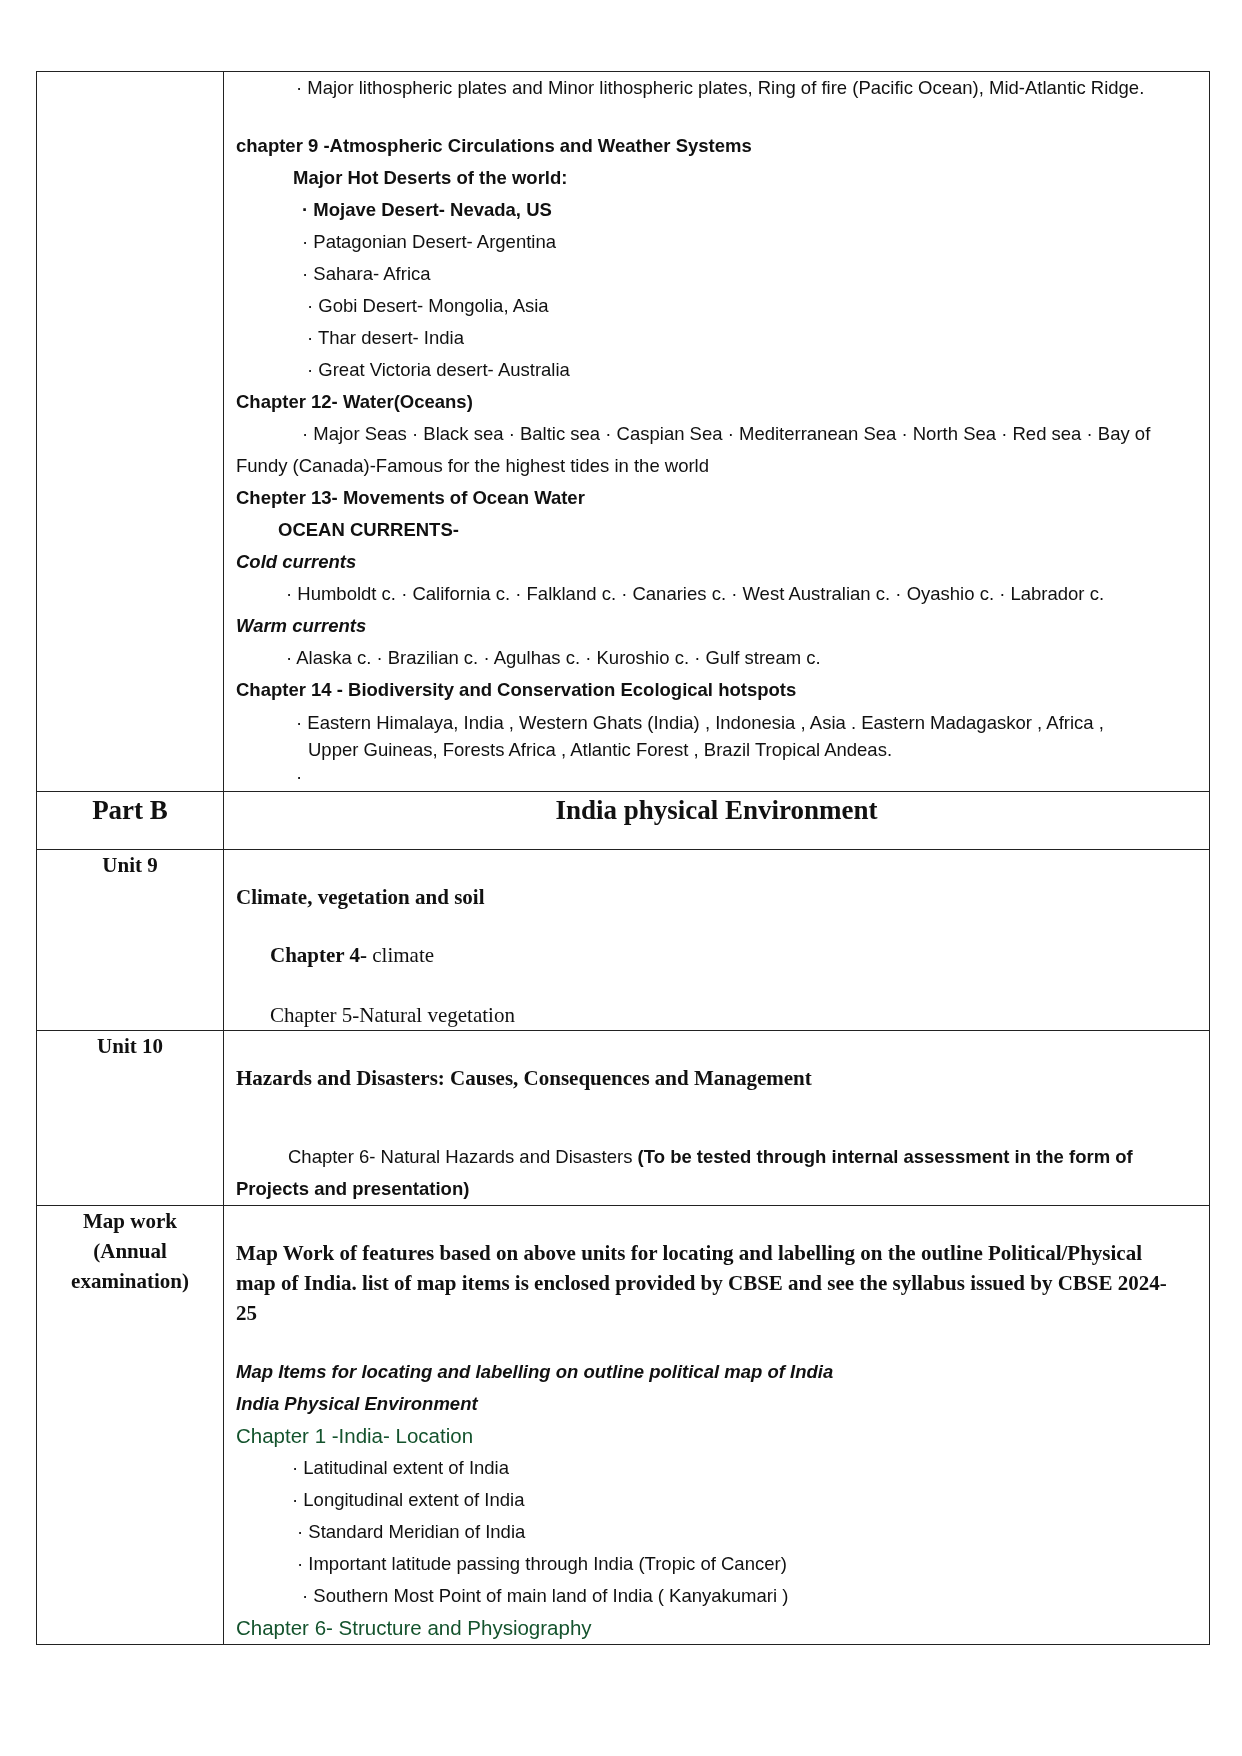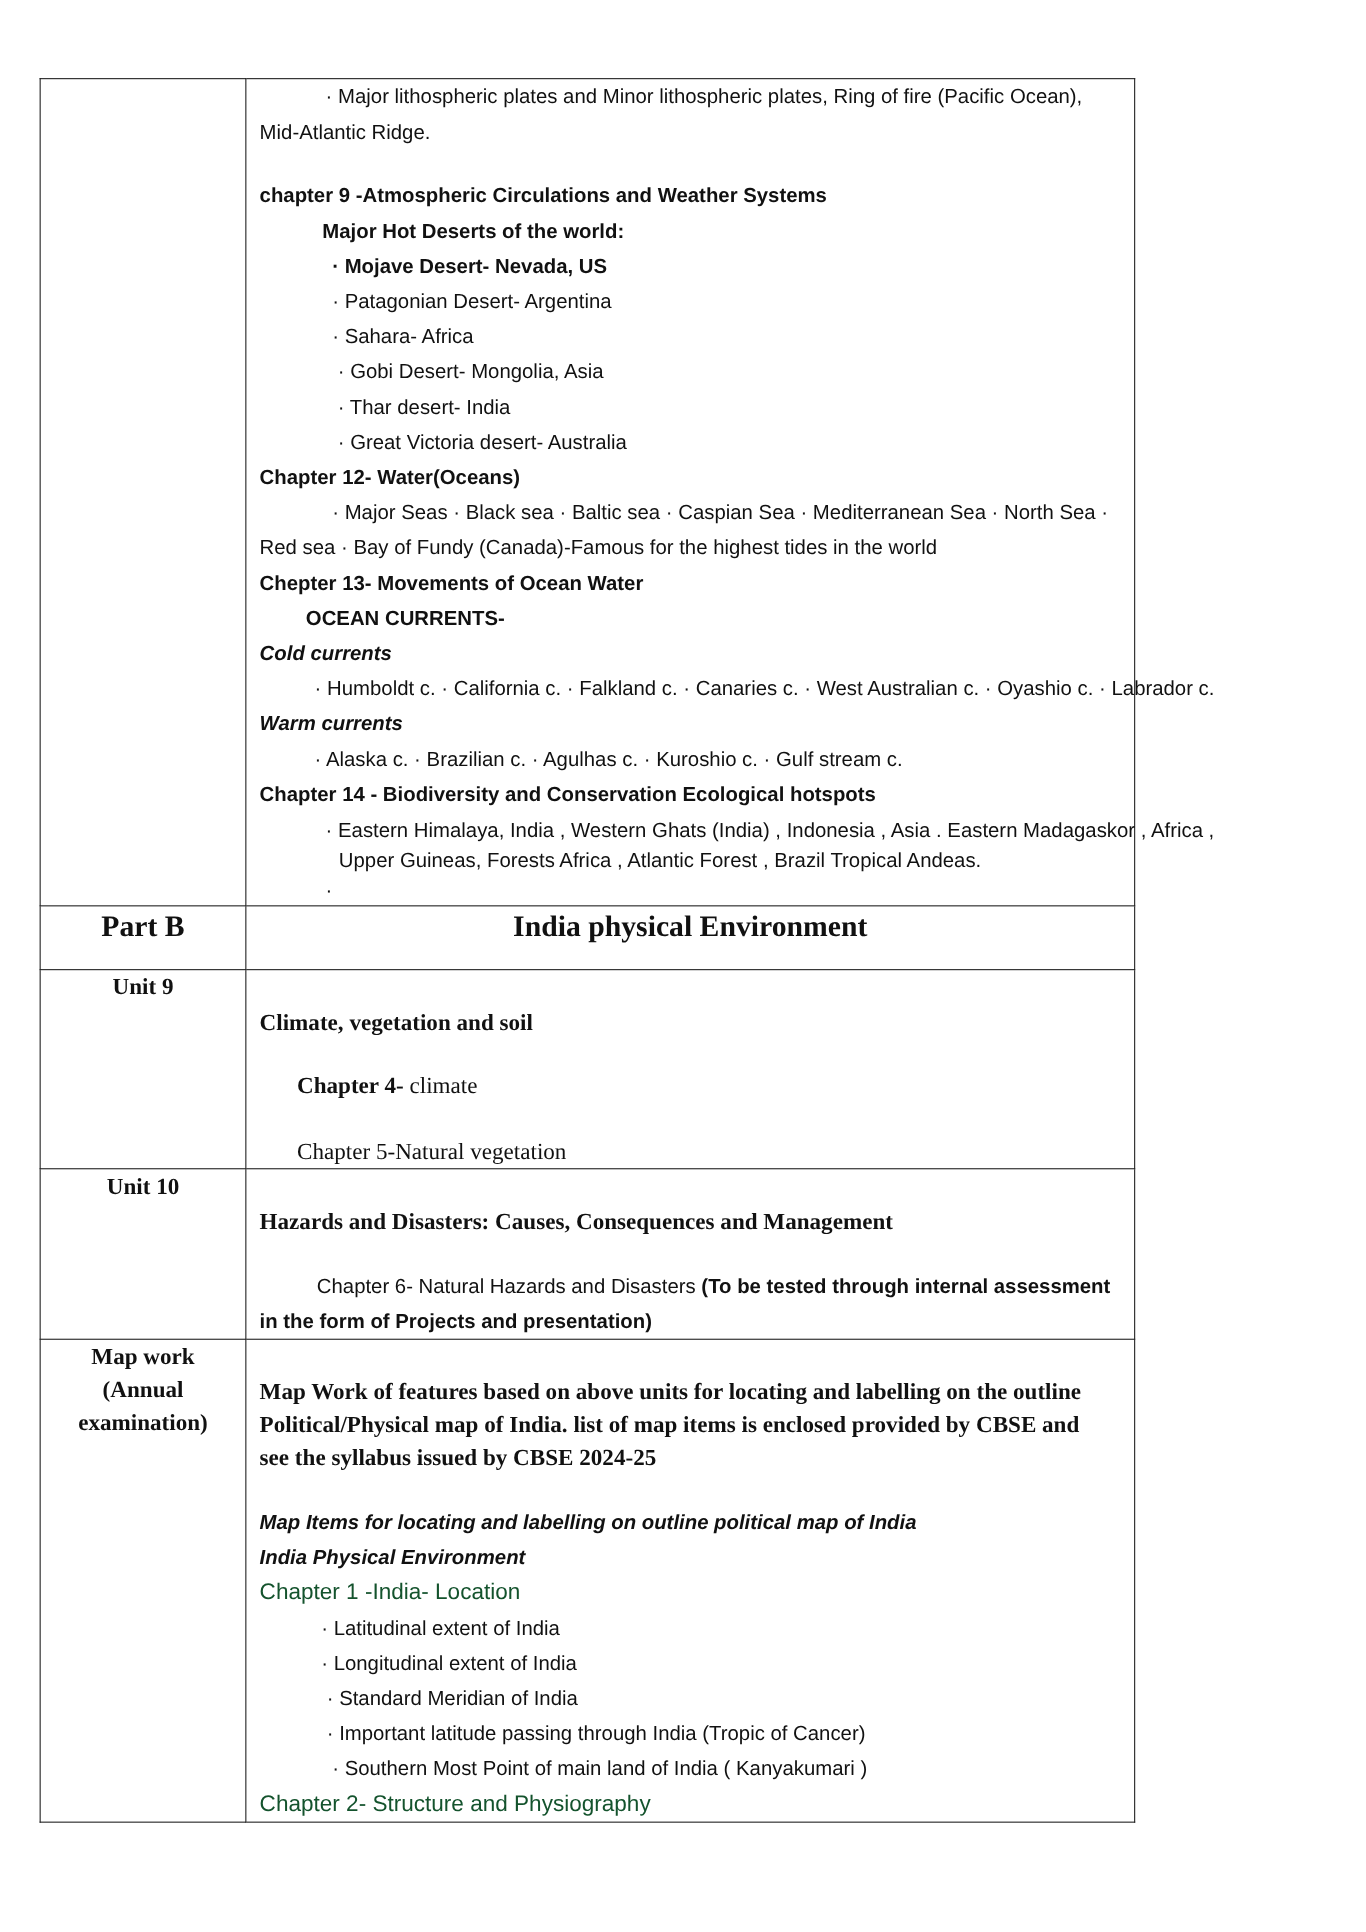--- a/index.html
+++ b/index.html
@@ -1,18 +1,18 @@
 <!DOCTYPE html>
 <html><head>
 <meta charset="utf-8">
 <style>
   html, body { margin: 0; padding: 0; background: #ffffff; }
   body { width: 1242px; height: 1756px; position: relative; overflow: hidden; color: #111; }
   table.syl {
-    position: absolute; left: 36px; top: 71px; width: 996px;
+    position: absolute; left: 36px; top: 71px; width: 1174px;
     border-collapse: collapse; table-layout: fixed; padding-left: 25px;
   }
   table.syl td { border: 1.3px solid #222; vertical-align: top; padding: 0; }
   td.c1 { width: 186px; }
   .txt { font-family: "Liberation Sans", sans-serif; font-size: 18.5px; line-height: 32px; }
   .b { font-weight: bold; }
   .i { font-style: italic; }
   .blue { color: #14532d; font-size: 20.5px; line-height: 32px; }
   .line { white-space: nowrap; }
   .col1-label { font-family: "Liberation Serif", serif; font-weight: bold; font-size: 21px; text-align: center; line-height: 30px; }
@@ -84,21 +84,21 @@
   </tr>
 
   <tr>
     <td class="c1" style="height:152px;">
       <div class="col1-label">Unit 10</div>
     </td>
     <td>
       <div style="padding:0 16px 0 12px;">
         <div class="serif-b">Hazards and Disasters: Causes, Consequences and Management</div>
         <div style="height:28px;"></div>
-        <div class="txt" style="text-indent:52px;">
+        <div class="txt" style="text-indent:52px;margin-top:20px;">
           <span>Chapter 6- Natural Hazards and Disasters </span><span class="b">(To be tested through internal assessment in the form of Projects and presentation)</span>
         </div>
       </div>
     </td>
   </tr>
 
   <tr>
     <td class="c1" style="height:418px;">
       <div class="col1-label">
         <div>Map work</div>
@@ -111,18 +111,18 @@
         <div class="serif-b">Map Work of features based on above units for locating and labelling on the outline Political/Physical map of India. list of map items is enclosed provided by CBSE and see the syllabus issued by CBSE 2024-25</div>
         <div style="height:28px;"></div>
         <div class="txt b i">Map Items for locating and labelling on outline political map of India</div>
         <div class="txt b i">India Physical Environment</div>
         <div class="txt blue">Chapter 1 -India- Location</div>
         <div class="txt" style="padding-left:56px;">· Latitudinal extent of India</div>
         <div class="txt" style="padding-left:56px;">· Longitudinal extent of India</div>
         <div class="txt" style="padding-left:61px;">· Standard Meridian of India</div>
         <div class="txt" style="padding-left:61px;">· Important latitude passing through India (Tropic of Cancer)</div>
         <div class="txt" style="padding-left:66px;">· Southern Most Point of main land of India ( Kanyakumari )</div>
-        <div class="txt blue">Chapter 2- Structure and Physiography</div>
+        <div class="txt blue">Chapter 6- Structure and Physiography</div>
       </div>
     </td>
   </tr>
 </tbody>
   </table>
 
 </body></html>

